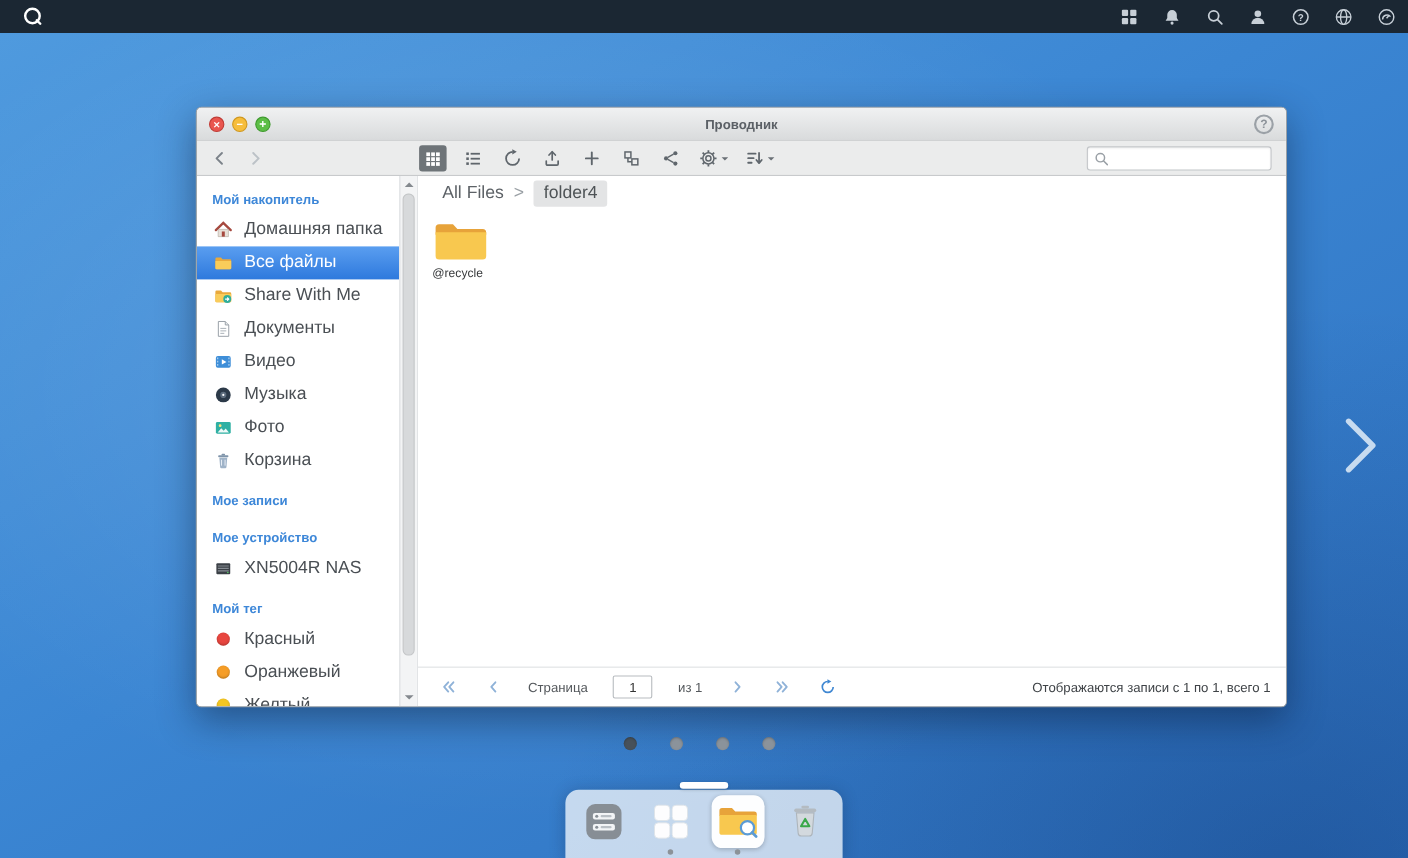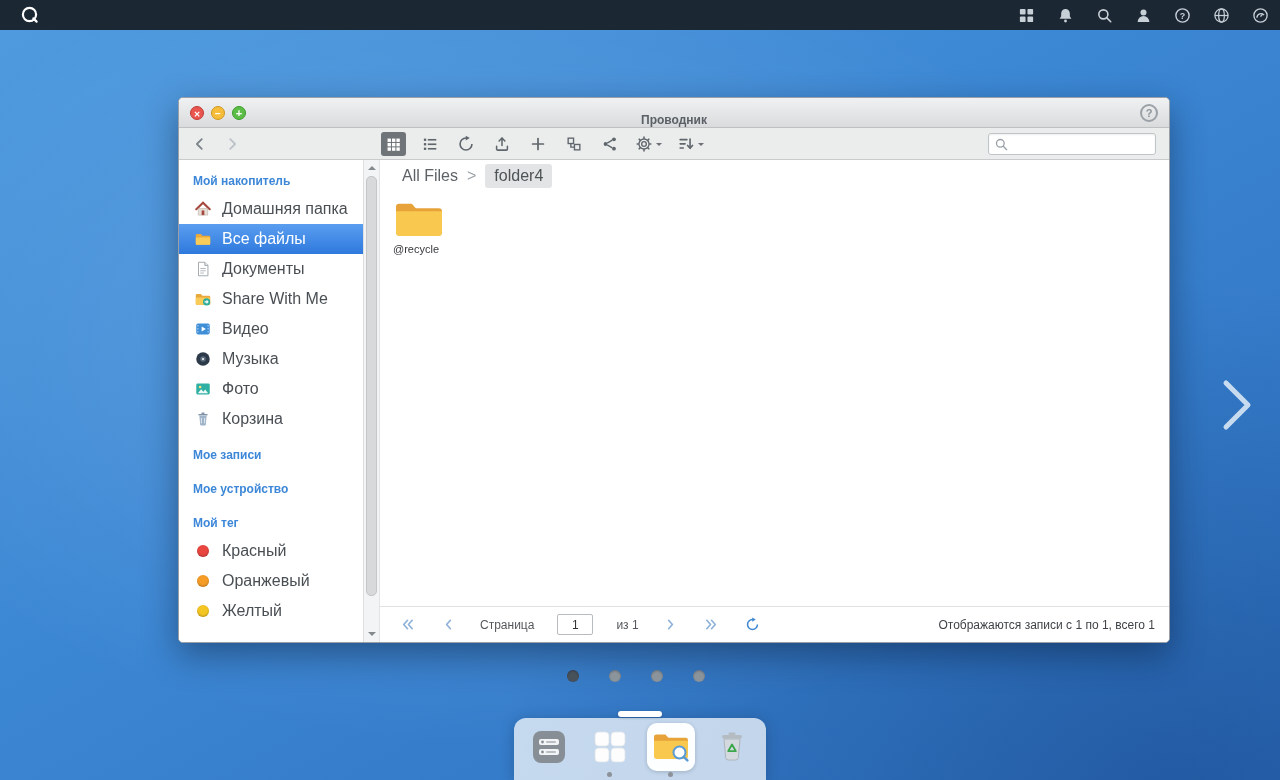--- a/index.html
+++ b/index.html
@@ -19,21 +19,21 @@
   
   .topbar{position:absolute;top:0;left:0;right:0;height:30px;background:#1b2733;display:flex;align-items:center;z-index:60}
   .logo{margin-left:20px;display:flex;align-items:center;cursor:pointer}
   .topbar-icons{margin-left:auto;display:flex;align-items:center;gap:19px;margin-right:10px}
   .tb-btn{width:20px;height:20px;display:flex;align-items:center;justify-content:center;cursor:pointer}
 
   
   .window{position:absolute;left:178px;top:97px;width:992px;height:546px;background:#fff;border:1px solid #9aa0a5;
     border-radius:5px;box-shadow:0 12px 34px rgba(8,25,50,.45);display:flex;flex-direction:column;overflow:hidden;z-index:20}
   .titlebar{flex:0 0 30px;background:linear-gradient(#f0f1f2,#d9dbdc);border-bottom:1px solid #bec0c2;
-    position:relative;display:flex;align-items:flex-end;justify-content:center}
+    position:relative;display:flex;align-items:center;justify-content:center}
   .traffic{position:absolute;left:11px;top:8px;display:flex;gap:7px}
   .tl{width:14px;height:14px;border-radius:50%;cursor:pointer;position:relative;color:#fff;
     font:700 10px/13px "Liberation Sans",sans-serif;text-align:center}
   .tl.close{background:#e9564f;border:1px solid #c03c36}
   .tl.min{background:#f6bd3b;border:1px solid #d0981f}
   .tl.max{background:#5cbe46;border:1px solid #3f9a2e}
   .tl.close::after{content:"\2715";font-size:8px}
   .tl.min::after{content:"\2212";font-size:10px}
   .tl.max::after{content:"+";font-size:11px}
   .title{font-size:12px;font-weight:700;color:#5b6066}
@@ -315,43 +315,43 @@
               <path d="M2 5.8 q0-1.3 1.3-1.3 h4.4 l1.6 1.8 h7.4 q1.3 0 1.3 1.3 v7.6 q0 1.3-1.3 1.3 H3.3 Q2 16.5 2 15.2 Z" fill="#e9a93c"></path>
               <path d="M2 8.2 h16 v7 q0 1.3-1.3 1.3 H3.3 Q2 16.5 2 15.2 Z" fill="#f9cc5a"></path>
             </svg>
           </span>
           <span>Все файлы</span>
         </div>
 
         <div class="side-item">
           <span class="icon20">
             <svg width="18" height="18" viewBox="0 0 20 20">
-              <path d="M5 2.5 h7 l3.5 3.5 v11.5 h-10.5 Z" fill="#ffffff" stroke="#9aa1a8" stroke-width="1"></path>
-              <path d="M12 2.5 v3.5 h3.5" fill="#e8eaec" stroke="#9aa1a8" stroke-width="1"></path>
-              <path d="M7 9.5 h6 M7 12 h6 M7 14.5 h4" stroke="#aab1b8" stroke-width="1"></path>
-            </svg>
-          </span>
-          <span>Документы</span>
-        </div>
-
-        <div class="side-item">
-          <span class="icon20">
-            <svg width="18" height="18" viewBox="0 0 20 20">
               <path d="M2 5.8 q0-1.3 1.3-1.3 h4.4 l1.6 1.8 h7.4 q1.3 0 1.3 1.3 v7.6 q0 1.3-1.3 1.3 H3.3 Q2 16.5 2 15.2 Z" fill="#e9a93c"></path>
               <path d="M2 8.2 h16 v7 q0 1.3-1.3 1.3 H3.3 Q2 16.5 2 15.2 Z" fill="#f9cc5a"></path>
               <circle cx="14" cy="13.2" r="4" fill="#2fae9b"></circle>
               <path d="M12.2 13.2 h3.2 M14.2 11.9 l1.4 1.3 -1.4 1.3" fill="none" stroke="#ffffff" stroke-width="1.2" stroke-linecap="round" stroke-linejoin="round"></path>
             </svg>
           </span>
           <span>Share With Me</span>
         </div>
 
         <div class="side-item">
           <span class="icon20">
             <svg width="18" height="18" viewBox="0 0 20 20">
+              <path d="M5 2.5 h7 l3.5 3.5 v11.5 h-10.5 Z" fill="#ffffff" stroke="#9aa1a8" stroke-width="1"></path>
+              <path d="M12 2.5 v3.5 h3.5" fill="#e8eaec" stroke="#9aa1a8" stroke-width="1"></path>
+              <path d="M7 9.5 h6 M7 12 h6 M7 14.5 h4" stroke="#aab1b8" stroke-width="1"></path>
+            </svg>
+          </span>
+          <span>Документы</span>
+        </div>
+
+        <div class="side-item">
+          <span class="icon20">
+            <svg width="18" height="18" viewBox="0 0 20 20">
               <rect x="2.5" y="4" width="15" height="12" rx="2" fill="#3e8ed8"></rect>
               <polygon points="8.5,7.3 13.2,10 8.5,12.7" fill="#ffffff"></polygon>
               <path d="M4.3 5.6 v8.8 M15.7 5.6 v8.8" stroke="rgba(255,255,255,.55)" stroke-width="1.3" stroke-dasharray="1.6 1.7"></path>
             </svg>
           </span>
           <span>Видео</span>
         </div>
 
         <div class="side-item">
           <span class="icon20">
@@ -384,20 +384,30 @@
               <path d="M8.2 8.8 v6 M11.8 8.8 v6" stroke="#e8eef5" stroke-width="1"></path>
             </svg>
           </span>
           <span>Корзина</span>
         </div>
 
         <div class="side-section-title">Мое записи</div>
 
         <div class="side-section-title">Мое устройство</div>
 
+        <div class="side-item">
+          <span class="icon20">
+            <svg width="18" height="18" viewBox="0 0 20 20">
+              <rect x="3" y="4.5" width="14" height="11" rx="1" fill="#3b4046"></rect>
+              <path d="M4.5 7.2 h11 M4.5 9.7 h11 M4.5 12.2 h11" stroke="#858b92" stroke-width="1.1"></path>
+              <circle cx="14.6" cy="13.9" r=".8" fill="#58d068"></circle>
+            </svg>
+          </span>
+          <span>XN5004R NAS</span>
+        </div>
 
         <div class="side-section-title">Мой тег</div>
 
         <div class="side-item">
           <span class="icon20">
               <span class="tag-dot tag-red"></span>
             </span>
           <span>Красный</span>
         </div>
         <div class="side-item">

